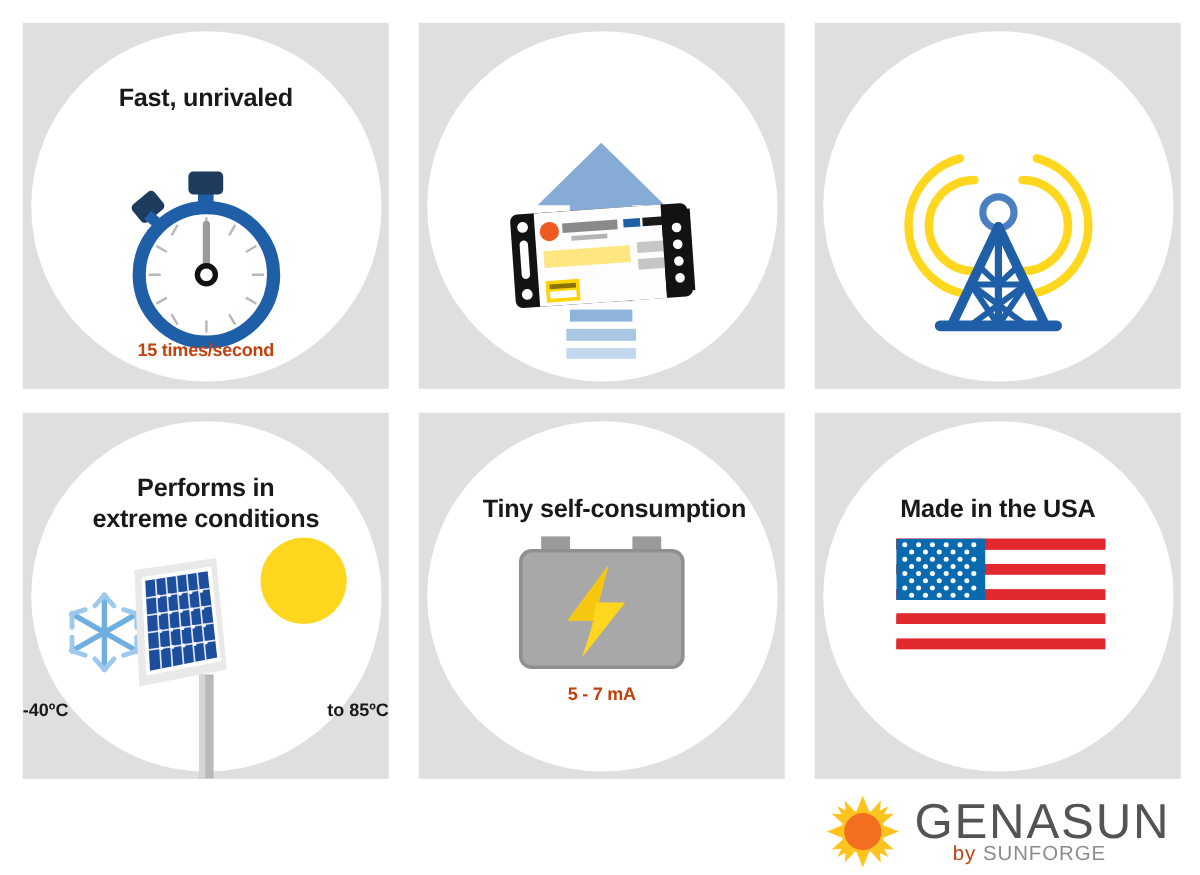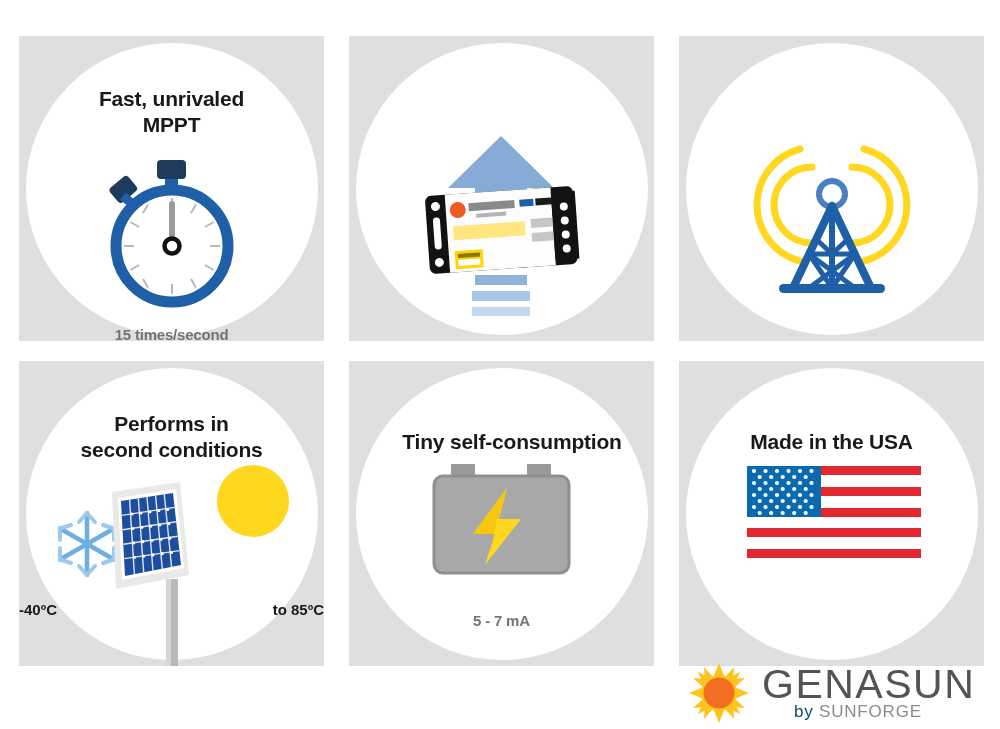--- a/index.html
+++ b/index.html
@@ -10,21 +10,21 @@
   body {
     width: 1000px;
     height: 729px;
     font-family: "Liberation Sans", sans-serif;
     overflow: hidden;
     position: relative;
   }
   .grid {
     position: absolute;
     left: 19px;
-    top: 36px;
+    top: 19px;
     width: 964px;
     height: 630px;
     display: grid;
     grid-template-columns: repeat(3, 305px);
     grid-template-rows: repeat(2, 305px);
     column-gap: 25px;
     row-gap: 20px;
   }
   .panel {
     position: relative;
@@ -54,25 +54,24 @@
     font-size: 21px;
     font-weight: bold;
     line-height: 26px;
     letter-spacing: -0.2px;
   }
   .caption {
     position: absolute;
     left: 0;
     right: 0;
     text-align: center;
-    color: #737373;
+    color: #c2410c;
     font-size: 15px;
     font-weight: bold;
     letter-spacing: -0.2px;
-    margin-top: 25px;
   }
   .t1 { top: 50px; }
   .t2 { top: 50px; }
   .t3 { top: 70px; }
   .t4 { top: 50px; }
   .t5 { top: 68px; padding-left: 21px; }
   .t6 { top: 68px; }
 
   .svgbox {
     position: absolute;
@@ -111,33 +110,32 @@
     font-family: "Liberation Sans", sans-serif;
   }
   .logo-sub {
     position: absolute;
     left: 110px;
     top: 39px;
     font-size: 17px;
     letter-spacing: 0.8px;
     color: #8c8c8c;
   }
-  .logo-sub .by { color: #0c4a6e; }
+  .logo-sub .by { color: #c2410c; }
 </style>
 </head>
 <body>
 
 <div class="grid">
 
   <div class="panel">
     <div class="disc"></div>
     <div class="content">
       <div class="title t1">
         <div>Fast, unrivaled</div>
-        <div>MPPT</div>
       </div>
       <svg class="svgbox" viewBox="0 0 305 305">
 
         <rect x="146" y="135" width="13" height="22" fill="#1F5FA8"></rect>
 
         <rect x="138" y="124" width="29" height="19" rx="4" fill="#1d3b5c"></rect>
 
         <g transform="rotate(-40 104 153)">
           <rect x="92" y="144" width="24" height="19" rx="4" fill="#1d3b5c"></rect>
         </g>
@@ -253,21 +251,21 @@
         <rect x="100" y="248" width="106" height="9" rx="4.5" fill="#1F5FA8"></rect>
       </svg>
     </div>
   </div>
 
   <div class="panel">
     <div class="disc"></div>
     <div class="content">
       <div class="title t4">
         <div>Performs in</div>
-        <div>second conditions</div>
+        <div>extreme conditions</div>
       </div>
       <svg class="svgbox" viewBox="0 0 305 305">
 
         <circle cx="234" cy="140" r="36" fill="#FFD71E"></circle>
 
         <g stroke="#6FAEE0" stroke-width="4.5" stroke-linecap="round" fill="none" transform="translate(68,183)">
           <line x1="0" y1="-31" x2="0" y2="31"></line>
           <line x1="-27" y1="-15.5" x2="27" y2="15.5"></line>
           <line x1="-27" y1="15.5" x2="27" y2="-15.5"></line>
           <g stroke="#9CC9EC" stroke-width="4">

